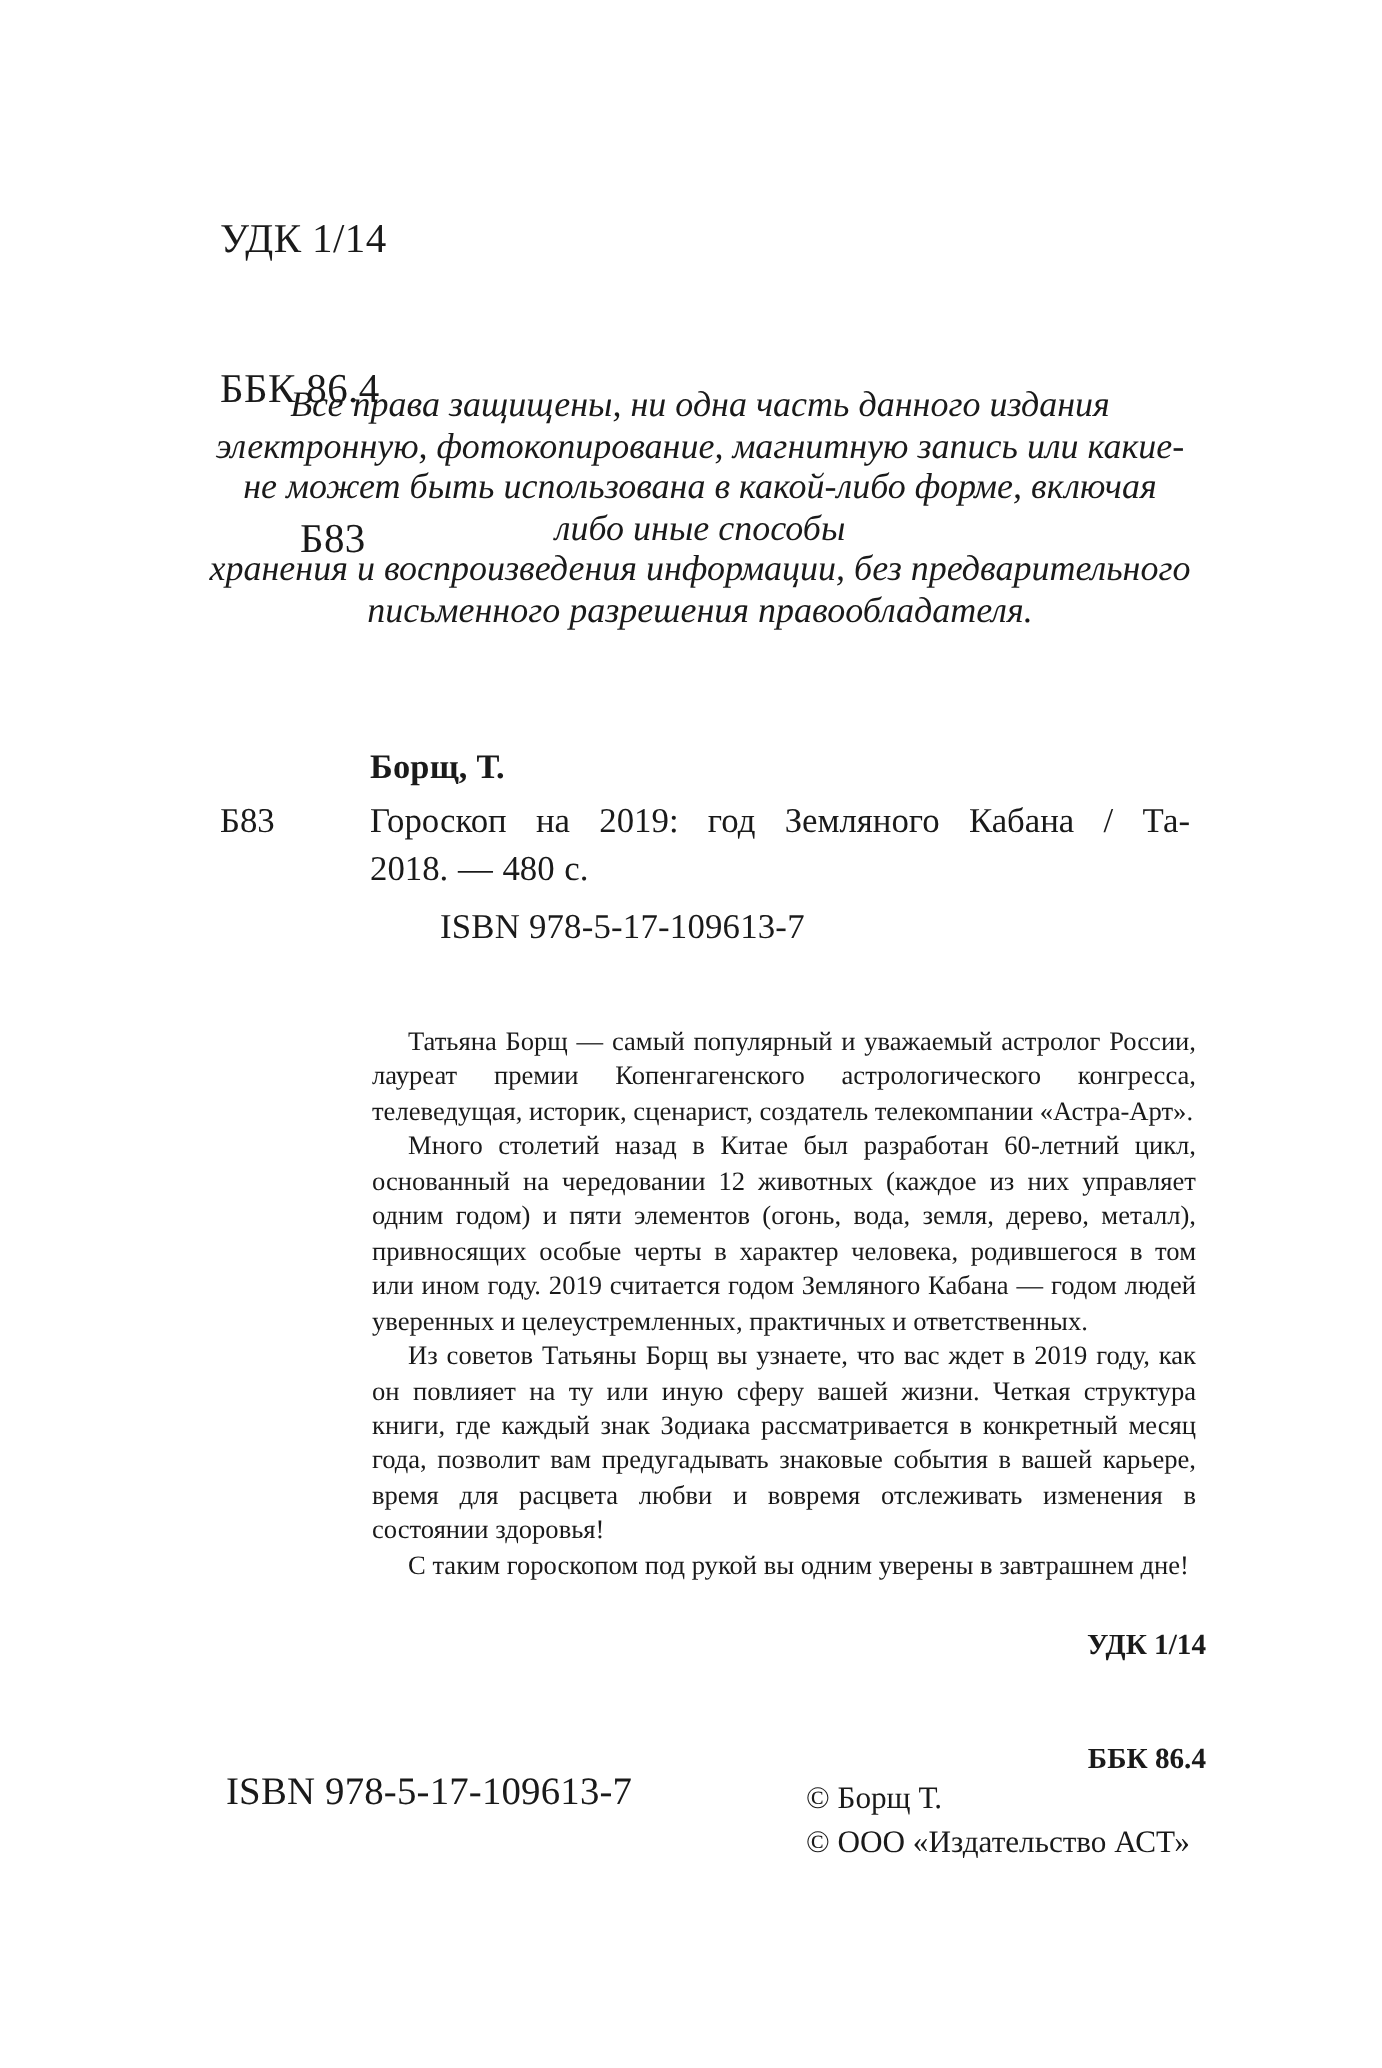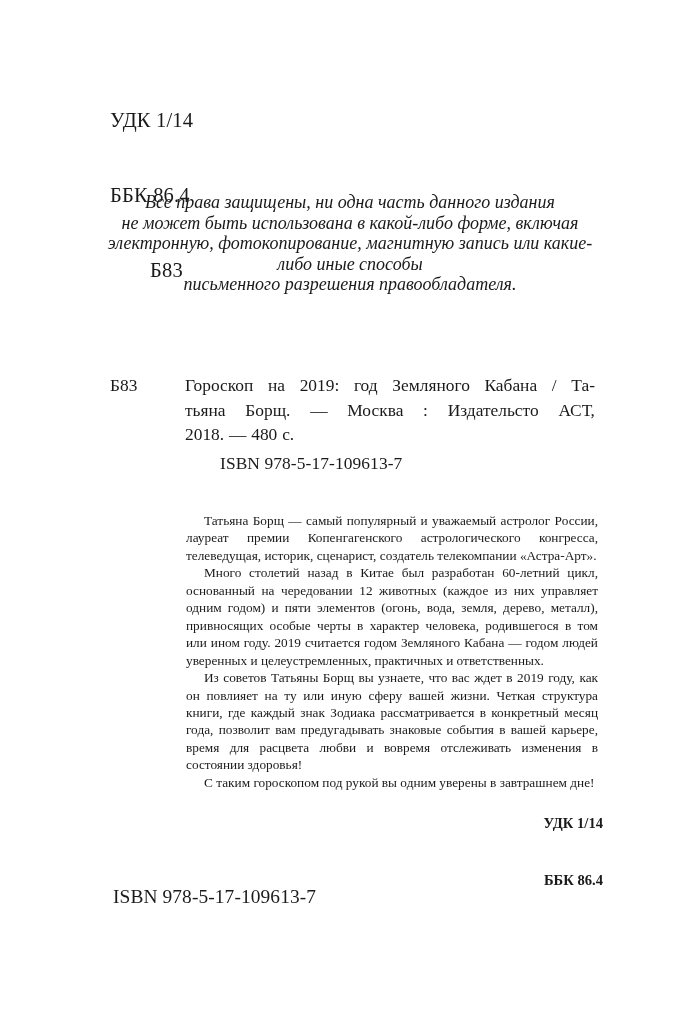--- a/index.html
+++ b/index.html
@@ -146,63 +146,60 @@
 <div class="page">
 
   <div class="udk-block">
     <span class="udk-line-1">УДК 1/14</span>
     <span class="udk-line-2">ББК 86.4</span>
     <span class="udk-line-3">Б83</span>
   </div>
 
   <div class="rights">
     <span class="ln">Все права защищены, ни одна часть данного издания</span>
+    <span class="ln">электронную, фотокопирование, магнитную запись или какие-</span>
     <span class="ln">не может быть использована в какой-либо форме, включая</span>
-    <span class="ln">электронную, фотокопирование, магнитную запись или какие-</span>
     <span class="ln">либо иные способы</span>
+    <span class="ln">хранения и воспроизведения информации, без предварительного</span>
     <span class="ln">письменного разрешения правообладателя.</span>
   </div>
 
   <div class="biblio">
+    <div class="biblio-author">Борщ, Т.</div>
     <div class="biblio-body">
       <div class="biblio-mark">Б83</div>
       <div class="biblio-text">
         <span class="ln just">
           <span>Гороскоп</span>
           <span>на</span>
           <span>2019:</span>
           <span>год</span>
           <span>Земляного</span>
           <span>Кабана</span>
           <span>/</span>
           <span>Та-</span>
         </span>
-        <span class="ln just">
-          <span>тьяна</span>
-          <span>Борщ.</span>
-          <span>—</span>
-          <span>Москва</span>
-          <span>:</span>
-          <span>Издательсто</span>
-          <span>АСТ,</span>
-        </span>
         <span class="ln">2018. — 480 с.</span>
       </div>
     </div>
     <div class="isbn-main">ISBN 978-5-17-109613-7</div>
   </div>
 
   <div class="annotation">
     <p>Татьяна Борщ — самый популярный и уважаемый астролог России, лауреат премии Копенгагенского астрологического конгресса, телеведущая, историк, сценарист, создатель телекомпании «Астра-Арт».</p>
     <p>Много столетий назад в Китае был разработан 60-летний цикл, основанный на чередовании 12 животных (каждое из них управляет одним годом) и пяти элементов (огонь, вода, земля, дерево, металл), привносящих особые черты в характер человека, родившегося в том или ином году. 2019 считается годом Земляного Кабана — годом людей уверенных и целеустремленных, практичных и ответственных.</p>
     <p>Из советов Татьяны Борщ вы узнаете, что вас ждет в 2019 году, как он повлияет на ту или иную сферу вашей жизни. Четкая структура книги, где каждый знак Зодиака рассматривается в конкретный месяц года, позволит вам предугадывать знаковые события в вашей карьере, время для расцвета любви и вовремя отслеживать изменения в состоянии здоровья!</p>
     <p>С таким гороскопом под рукой вы одним уверены в завтрашнем дне!</p>
   </div>
 
   <div class="udk-bottom">
     <span>УДК 1/14</span>
     <span>ББК 86.4</span>
   </div>
 
   <div class="footer-isbn">ISBN 978-5-17-109613-7</div>
 
+  <div class="footer-copy">
+    <span>© Борщ Т.</span>
+    <span>© ООО «Издательство АСТ»</span>
+  </div>
 
 </div>
 
 </body></html>

